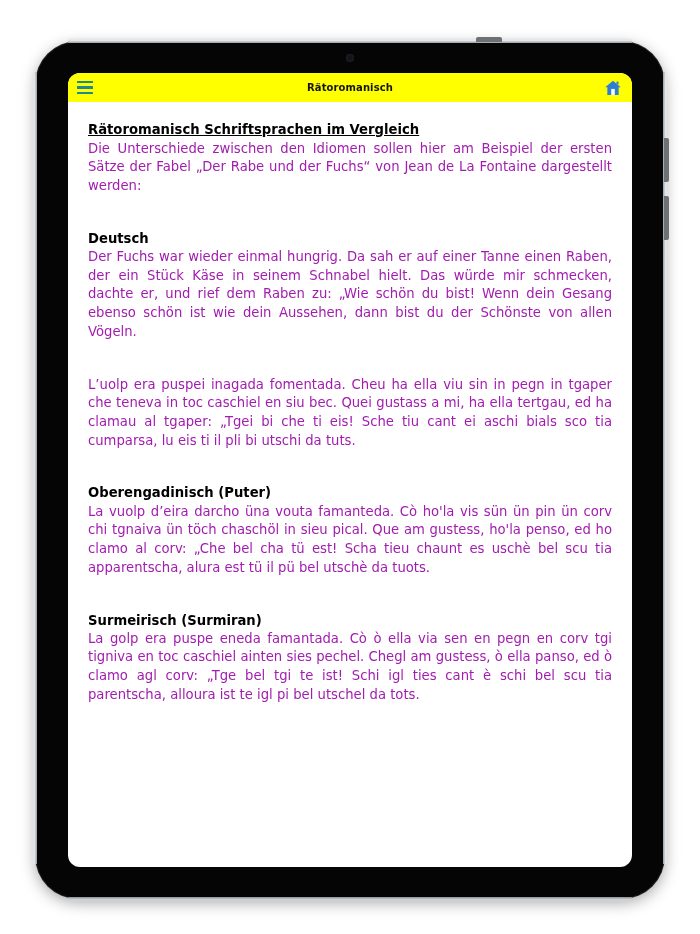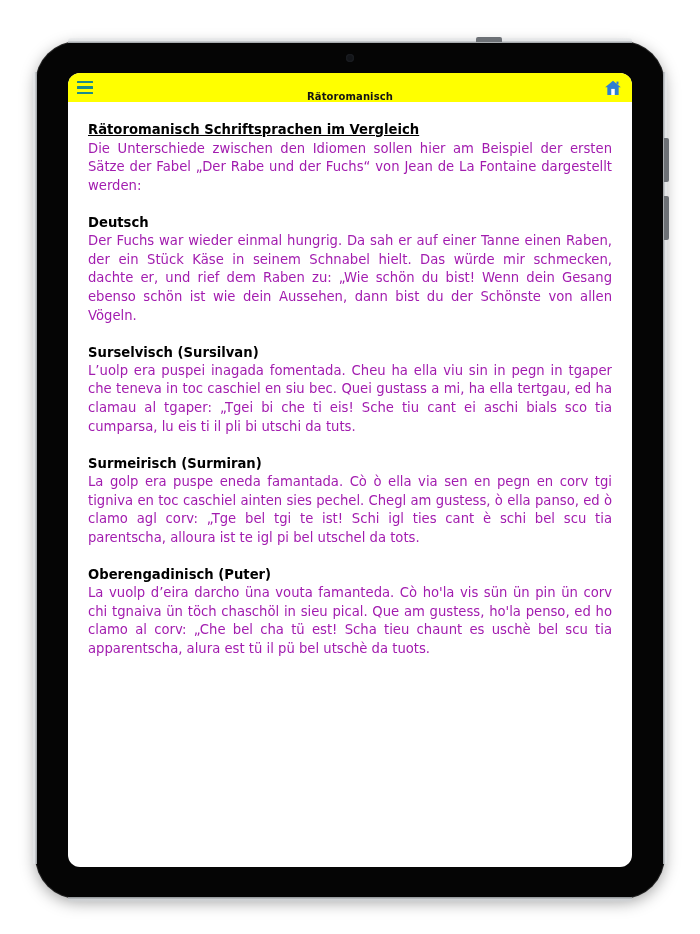--- a/index.html
+++ b/index.html
@@ -117,21 +117,21 @@
     border-radius: 12px;
     overflow: hidden;
   }
 
   
   .appbar {
     position: relative;
     height: 29px;
     background: #ffff00;
     display: flex;
-    align-items: flex-end;
+    align-items: center;
     justify-content: center;
     flex: 0 0 auto;
   }
   .appbar-title {
     font-size: 10px;
     font-weight: bold;
     color: #141414;
     letter-spacing: 0.1px;
   }
   .menu-btn {
@@ -179,21 +179,21 @@
   }
   .para {
     font-size: 13.2px;
     color: #a21caf;
     line-height: 1.42;
     margin: 0;
     text-align: justify;
     hyphens: none;
   }
   .section {
-    margin-top: 18px;
+    margin-top: 34px;
   }
   .section-head {
     font-size: 13.2px;
     font-weight: bold;
     color: #000000;
     margin: 0 0 1px 0;
     line-height: 1.3;
   }
 </style>
 </head>
@@ -239,30 +239,29 @@
         <h1 class="doc-title">Rätoromanisch Schriftsprachen im Vergleich</h1>
 
         <p class="para">Die Unterschiede zwischen den Idiomen sollen hier am Beispiel der ersten Sätze der Fabel „Der Rabe und der Fuchs“ von Jean de La Fontaine dargestellt werden:</p>
 
         <div class="section">
           <h2 class="section-head">Deutsch</h2>
           <p class="para">Der Fuchs war wieder einmal hungrig. Da sah er auf einer Tanne einen Raben, der ein Stück Käse in seinem Schnabel hielt. Das würde mir schmecken, dachte er, und rief dem Raben zu: „Wie schön du bist! Wenn dein Gesang ebenso schön ist wie dein Aussehen, dann bist du der Schönste von allen Vögeln.</p>
         </div>
 
         <div class="section">
-          <h2 class="section-head">Surselvisch (Sursilvan)</h2>
           <p class="para">L’uolp era puspei inagada fomentada. Cheu ha ella viu sin in pegn in tgaper che teneva in toc caschiel en siu bec. Quei gustass a mi, ha ella tertgau, ed ha clamau al tgaper: „Tgei bi che ti eis! Sche tiu cant ei aschi bials sco tia cumparsa, lu eis ti il pli bi utschi da tuts.</p>
+        </div>
+
+        <div class="section">
+          <h2 class="section-head">Oberengadinisch (Puter)</h2>
+          <p class="para">La vuolp d’eira darcho üna vouta famanteda. Cò ho'la vis sün ün pin ün corv chi tgnaiva ün töch chaschöl in sieu pical. Que am gustess, ho'la penso, ed ho clamo al corv: „Che bel cha tü est! Scha tieu chaunt es uschè bel scu tia apparentscha, alura est tü il pü bel utschè da tuots.</p>
         </div>
 
         <div class="section">
           <h2 class="section-head">Surmeirisch (Surmiran)</h2>
           <p class="para">La golp era puspe eneda famantada. Cò ò ella via sen en pegn en corv tgi tigniva en toc caschiel ainten sies pechel. Chegl am gustess, ò ella panso, ed ò clamo agl corv: „Tge bel tgi te ist! Schi igl ties cant è schi bel scu tia parentscha, alloura ist te igl pi bel utschel da tots.</p>
-        </div>
-
-        <div class="section">
-          <h2 class="section-head">Oberengadinisch (Puter)</h2>
-          <p class="para">La vuolp d’eira darcho üna vouta famanteda. Cò ho'la vis sün ün pin ün corv chi tgnaiva ün töch chaschöl in sieu pical. Que am gustess, ho'la penso, ed ho clamo al corv: „Che bel cha tü est! Scha tieu chaunt es uschè bel scu tia apparentscha, alura est tü il pü bel utschè da tuots.</p>
         </div>
 
       </div>
     </div>
   </div>
 </div>
 
 </body></html>

